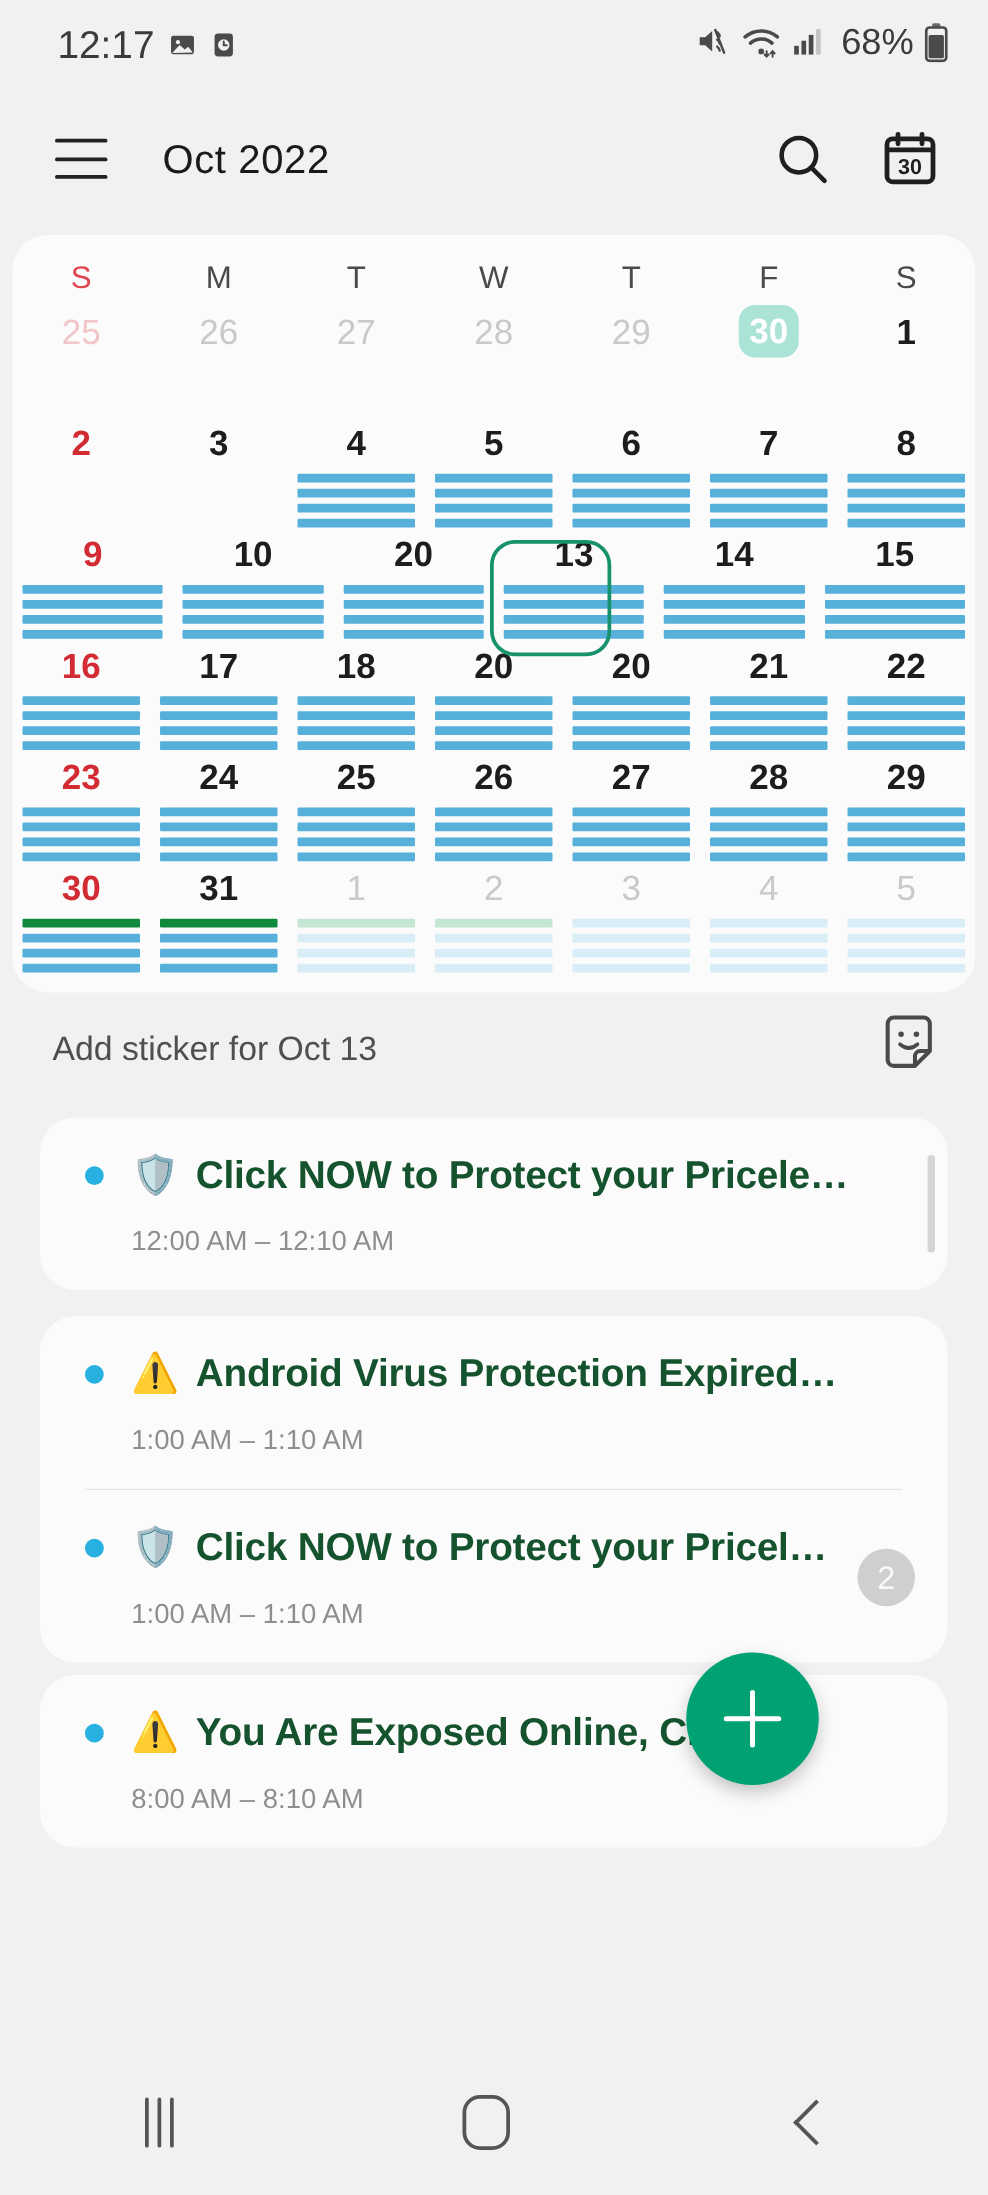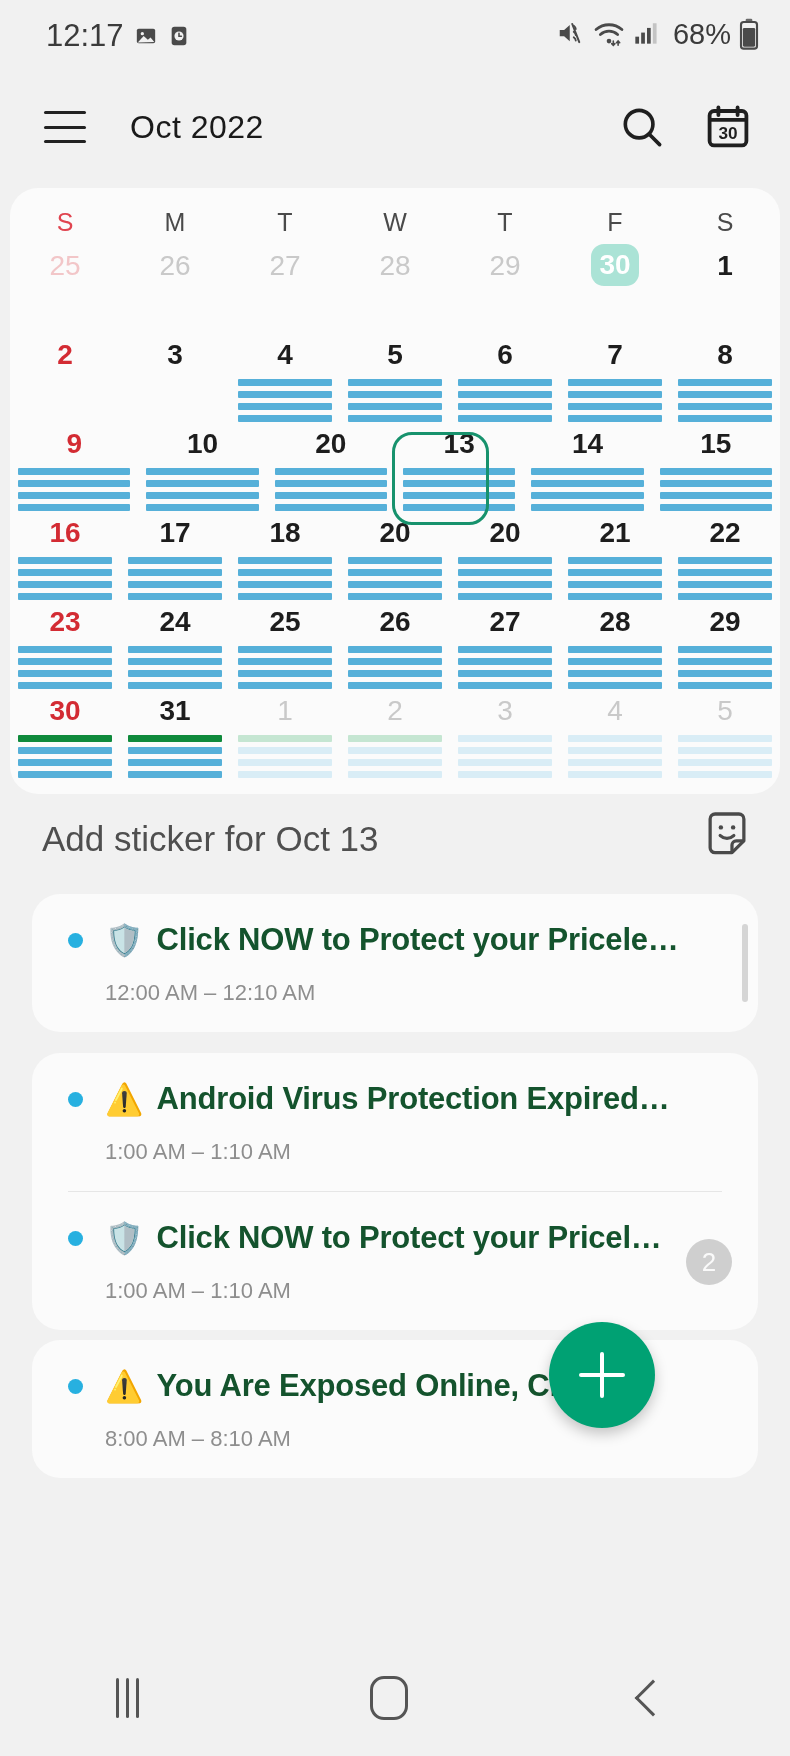--- a/index.html
+++ b/index.html
@@ -93,21 +93,21 @@
     position: absolute; border: 3px solid #17926d; border-radius: 20px;
     width: 97px; height: 93px; z-index: 4; pointer-events: none;
     left: 392px; top: 432px;
   }
 
   
   .stickerrow {
     position: absolute; left: 0; top: 800px; width: 790px; height: 78px;
     display: flex; align-items: center; z-index: 3;
   }
-  .sticker-label { margin-left: 42px; font-size: 35px; color: #4f4f4f; }
+  .sticker-label { margin-left: 42px; font-size: 27px; color: #4f4f4f; }
   .sticker-icon { margin-left: auto; margin-right: 40px; }
 
   
   .evcard {
     position: absolute; left: 32px; width: 726px; background: #fbfbfb;
     border-radius: 28px; z-index: 3;
   }
   .evitem { position: relative; padding: 28px 36px 26px 36px; }
   .evsep { height: 1px; background: #e6e6e6; margin: 0 36px; }
   .evrow1 { display: flex; align-items: center; gap: 0px; }

